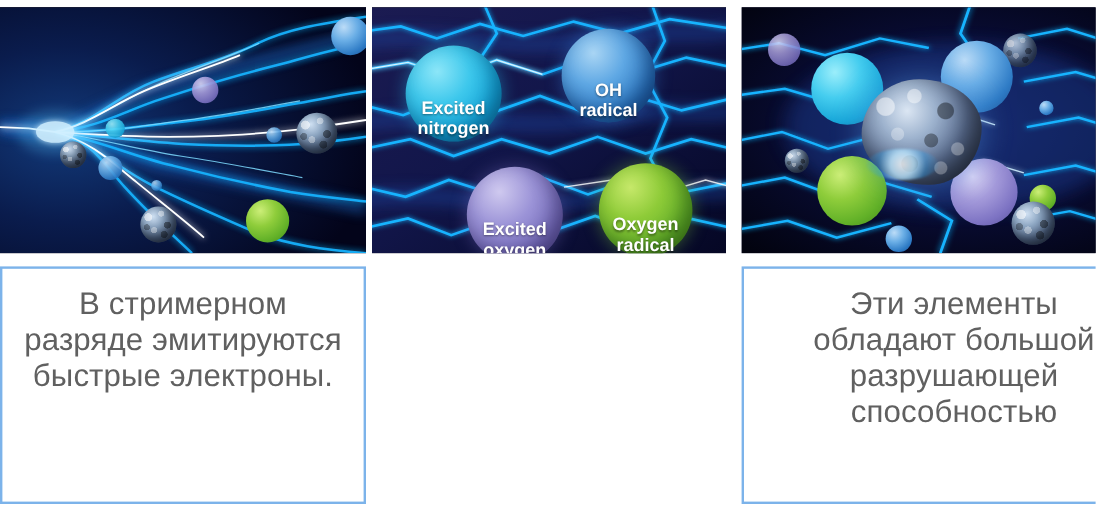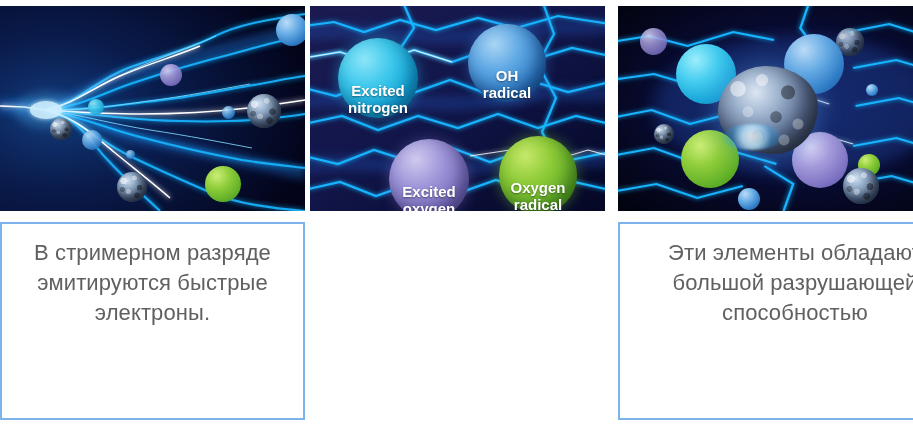--- a/index.html
+++ b/index.html
@@ -34,21 +34,21 @@
   .caption{
     position:absolute;left:0;top:222px;width:100%;height:198px;
     box-sizing:border-box;
     border:2px solid #7cb3ea;
     background:#ffffff;
     display:flex;justify-content:center;
     padding:14px 8px 0 8px;
   }
   .caption-text{
     color:#606060;
-    font-size:22px;
+    font-size:26px;
     line-height:30px;
     text-align:center;
     letter-spacing:.1px;
     max-width:268px;
     white-space:pre-line;
   }
   #panel-2 .caption-text{max-width:270px;}
   #panel-3 .caption-text{max-width:272px;}
 
   

